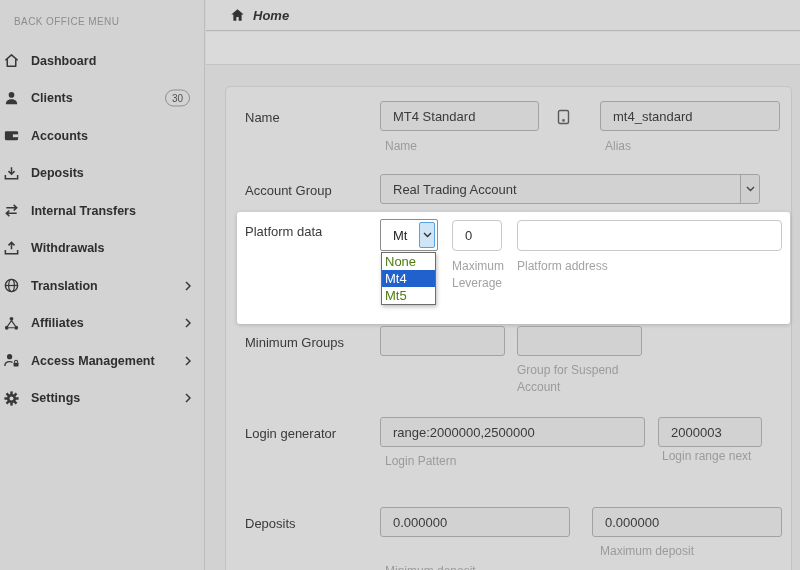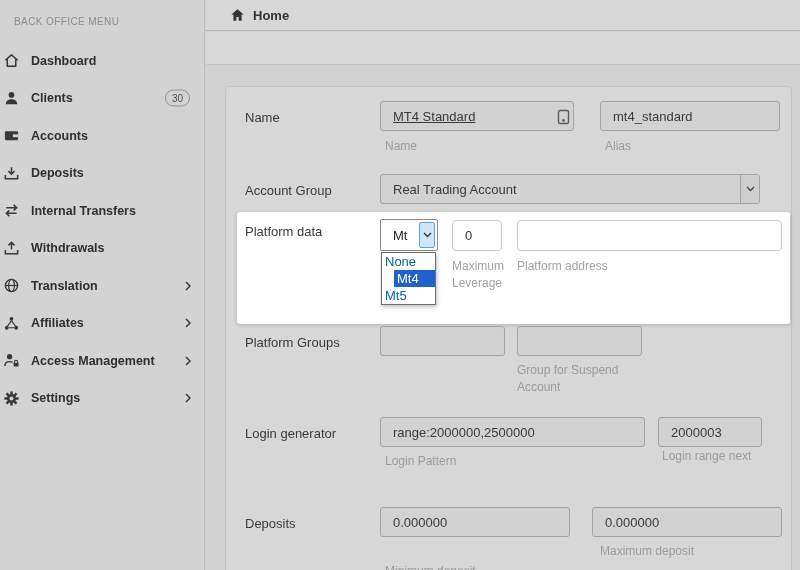--- a/index.html
+++ b/index.html
@@ -11,21 +11,21 @@
   .sb-header { position:absolute; left:14px; top:16px; font-size:10px; color:#8d8d8d; letter-spacing:.4px; }
   .sb-items { position:absolute; left:0; top:42px; width:100%; }
   .sb-item { position:relative; height:37.5px; display:flex; align-items:center; padding-left:2px; cursor:pointer; }
   .sb-item .icon { width:18px; height:18px; display:flex; align-items:center; justify-content:center; flex:0 0 18px; }
   .sb-item .label { margin-left:11px; font-size:12.5px; font-weight:600; color:#2f2f2f; }
   .badge { position:absolute; right:14px; top:50%; transform:translateY(-50%); border:1px solid #8f8f8f; border-radius:10px; font-size:10px; color:#4f4f4f; padding:2px 6px; }
   .chev { position:absolute; right:13px; top:50%; transform:translateY(-50%); display:flex; }
 
   
   .topbar { position:absolute; left:206px; top:0; width:594px; height:31px; background:#d7d7d7; border-bottom:1px solid #b5b5b5; }
-  .breadcrumb { display:flex; align-items:center; gap:8px; height:100%; padding-left:24px; font-size:13px; font-weight:600; color:#333; }
+  .breadcrumb { display:flex; align-items:center; gap:8px; height:100%; padding-left:24px; font-size:13px; font-weight:600; color:#333;font-style:italic; }
   .strip { position:absolute; left:206px; top:32px; width:594px; height:33px; background:#dadada; border-bottom:1px solid #c4c4c4; }
   .card { position:absolute; left:225px; top:86px; width:567px; height:500px; background:#d7d7d7; border:1px solid #c3c3c3; border-radius:5px; }
 
   
   .form-label { position:absolute; font-size:13px; color:#3a3a3a; }
   .ginput { position:absolute; background:#d2d2d2; border:1px solid #a2a2a2; border-radius:3px; font-size:13px; color:#3a3a3a; padding:0 12px; height:30px; font-family:inherit; outline:none; }
   .hint { position:absolute; font-size:12px; color:#9b9b9b; line-height:17px; }
 
   .gselect { position:absolute; left:380px; top:174px; width:380px; height:30px; background:#d2d2d2; border:1px solid #a2a2a2; border-radius:3px; cursor:pointer; }
   .gselect .txt { position:absolute; left:12px; top:7px; font-size:13px; color:#3a3a3a; }
@@ -33,22 +33,22 @@
 
   .field-icon-box { position:absolute; left:556px; top:108px; width:15px; height:17px; display:flex; align-items:center; justify-content:center; }
 
   
   .white-box { position:absolute; left:237px; top:212px; width:553px; height:112px; background:#ffffff; border-radius:3px; box-shadow:0 1px 4px rgba(0,0,0,.18); }
   .winput { position:absolute; background:#fff; border:1px solid #c9c9c9; border-radius:4px; font-size:13px; color:#333; padding:0 12px; height:31px; font-family:inherit; outline:none; }
   .mt-select { position:absolute; left:380px; top:219px; width:58px; height:32px; background:#fff; border:1px solid #8c8c8c; border-radius:2px; cursor:pointer; }
   .mt-select .txt { position:absolute; left:12px; top:8px; font-size:13px; color:#1f1f1f; }
   .mt-select .dd { position:absolute; right:2px; top:2px; bottom:2px; width:16px; background:#cde5f7; border:1px solid #5a9fe0; border-radius:2px; display:flex; align-items:center; justify-content:center; }
   .dropdown { position:absolute; left:381px; top:252px; width:55px; background:#fff; border:1px solid #6d6d6d; box-shadow:1px 2px 4px rgba(0,0,0,.25); z-index:5; }
-  .dropdown .opt { font-size:13px; color:#0369a1; padding:0 3px; height:17px; line-height:17px; cursor:pointer; }
-  .dropdown .opt.selected { background:#2061ce; color:#fff;margin-left:12px; }
+  .dropdown .opt { font-size:13px; color:#4d7c0f; padding:0 3px; height:17px; line-height:17px; cursor:pointer; }
+  .dropdown .opt.selected { background:#2061ce; color:#fff; }
   .whint { color:#a3a3a3; }
 </style>
 </head>
 <body>
 
 <div class="page">
 
   <div class="sidebar">
     <div class="sb-header">BACK OFFICE MENU</div>
     <div class="sb-items">
@@ -197,21 +197,21 @@
           </svg>
       </span>
       <span>Home</span>
     </div>
   </div>
   <div class="strip"></div>
 
   <div class="card"></div>
 
   <div class="form-label" style="left:245px;top:110px;">Name</div>
-  <input class="ginput" style="left: 380px; top: 101px; width: 194px; text-decoration: underline;" value="MT4 Standard">
+  <input class="ginput" style="left: 380px; top: 101px; width: 159px;" value="MT4 Standard">
   <span class="field-icon-box">
     <svg width="13" height="16" viewBox="0 0 13 16">
         <rect x="1.5" y="1.5" width="10" height="13" rx="1.5" stroke="#5a5a5a" stroke-width="1.4" fill="none"></rect>
         <rect x="5.3" y="10.2" width="2.4" height="2.4" fill="#5a5a5a"></rect>
       </svg>
   </span>
   <input class="ginput" style="left: 600px; top: 101px; width: 180px;" value="mt4_standard">
   <div class="hint" style="left:385px;top:138px;">Name</div>
   <div class="hint" style="left:605px;top:138px;">Alias</div>
 
@@ -240,21 +240,21 @@
     <div class="opt">None</div>
     <div class="opt selected">Mt4</div>
     <div class="opt">Mt5</div>
   </div>
 
   <input class="winput" style="left: 452px; top: 220px; width: 50px;" value="0">
   <input class="winput" style="left: 517px; top: 220px; width: 265px;" value="">
   <div class="hint whint" style="left:452px;top:258px;width:60px;">Maximum Leverage</div>
   <div class="hint whint" style="left:517px;top:258px;">Platform address</div>
 
-  <div class="form-label" style="left:245px;top:335px;">Platform Groups</div>
+  <div class="form-label" style="left:245px;top:335px;">Minimum Groups</div>
   <input class="ginput" style="left: 380px; top: 326px; width: 125px;" value="">
   <input class="ginput" style="left: 517px; top: 326px; width: 125px;" value="">
   <div class="hint" style="left:517px;top:362px;width:112px;">Group for Suspend Account</div>
 
   <div class="form-label" style="left:245px;top:426px;">Login generator</div>
   <input class="ginput" style="left: 380px; top: 417px; width: 265px;" value="range:2000000,2500000">
   <input class="ginput" style="left: 658px; top: 417px; width: 104px;" value="2000003">
   <div class="hint" style="left:385px;top:453px;">Login Pattern</div>
   <div class="hint" style="left:662px;top:448px;">Login range next</div>
 

